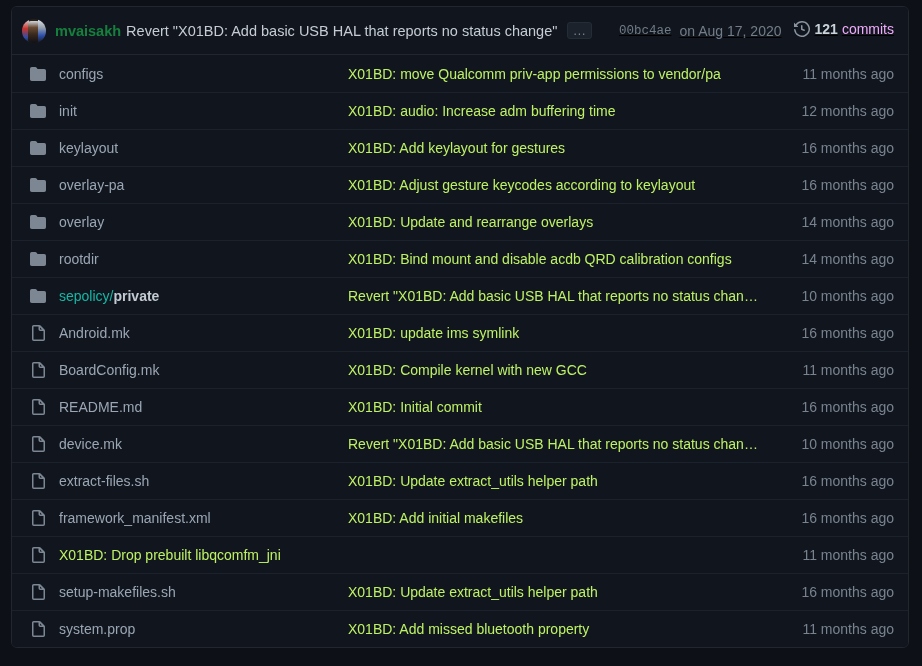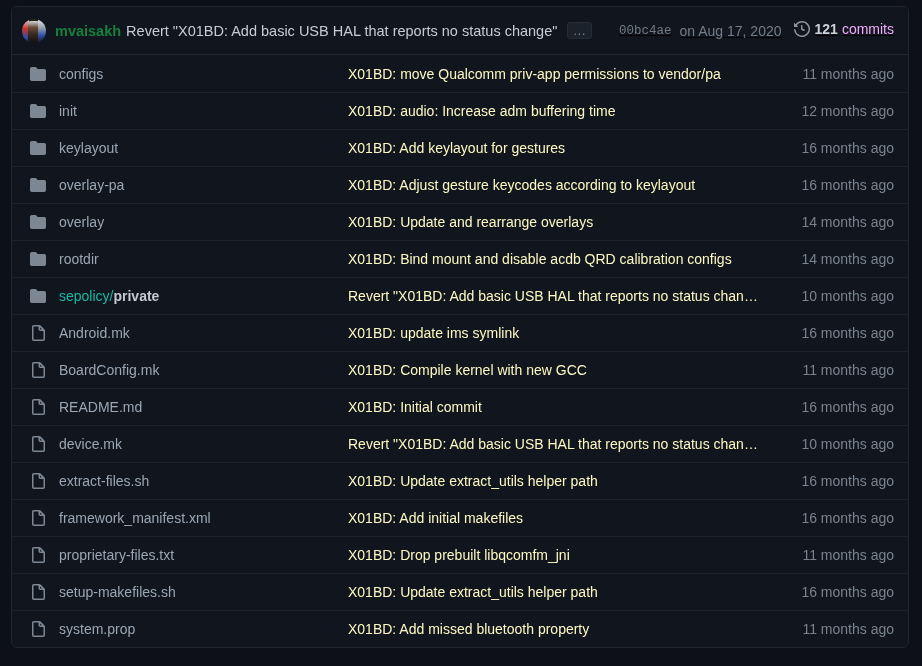--- a/index.html
+++ b/index.html
@@ -160,21 +160,21 @@
     white-space: nowrap;
     overflow: hidden;
     text-overflow: ellipsis;
   }
   .cell-name .dir-prefix { color: #14b8a6; }
   .cell-name .dir-leaf { color: #c3cad3; font-weight: bold; }
 
   .cell-msg {
     flex: 1 1 auto;
     font-size: 14px;
-    color: #fef9c3;
+    color: #bef264;
     white-space: nowrap;
     overflow: hidden;
     text-overflow: ellipsis;
     padding-right: 14px;
   }
   .cell-age {
     flex: 0 0 auto;
     width: 136px;
     font-size: 14px;
     color: #79838f;
@@ -376,21 +376,20 @@
     <div class="cell-age">16 months ago</div>
   </div>
       <div class="file-row">
     <div class="cell-icon">
           <span>
             <svg class="icon-file" width="16" height="16" viewBox="0 0 16 16" aria-hidden="true">
               <path fill="#7d8794" d="M3.75 1.5a.25.25 0 00-.25.25v12.5c0 .138.112.25.25.25h9.5a.25.25 0 00.25-.25V6h-3.25A1.75 1.75 0 018.5 4.25V1.5h-4.75zM10 2.56v1.69c0 .138.112.25.25.25h1.69L10 2.56zM2 1.75C2 .784 2.784 0 3.75 0h5.586c.464 0 .909.184 1.237.513l3.914 3.914c.329.328.513.773.513 1.237v8.586A1.75 1.75 0 0113.25 16h-9.5A1.75 1.75 0 012 14.25V1.75z"></path>
             </svg>
           </span>
         </div>
-    <div class="cell-name">proprietary-files.txt</div>
     <div class="cell-msg">X01BD: Drop prebuilt libqcomfm_jni</div>
     <div class="cell-age">11 months ago</div>
   </div>
       <div class="file-row">
     <div class="cell-icon">
           <span>
             <svg class="icon-file" width="16" height="16" viewBox="0 0 16 16" aria-hidden="true">
               <path fill="#7d8794" d="M3.75 1.5a.25.25 0 00-.25.25v12.5c0 .138.112.25.25.25h9.5a.25.25 0 00.25-.25V6h-3.25A1.75 1.75 0 018.5 4.25V1.5h-4.75zM10 2.56v1.69c0 .138.112.25.25.25h1.69L10 2.56zM2 1.75C2 .784 2.784 0 3.75 0h5.586c.464 0 .909.184 1.237.513l3.914 3.914c.329.328.513.773.513 1.237v8.586A1.75 1.75 0 0113.25 16h-9.5A1.75 1.75 0 012 14.25V1.75z"></path>
             </svg>
           </span>

